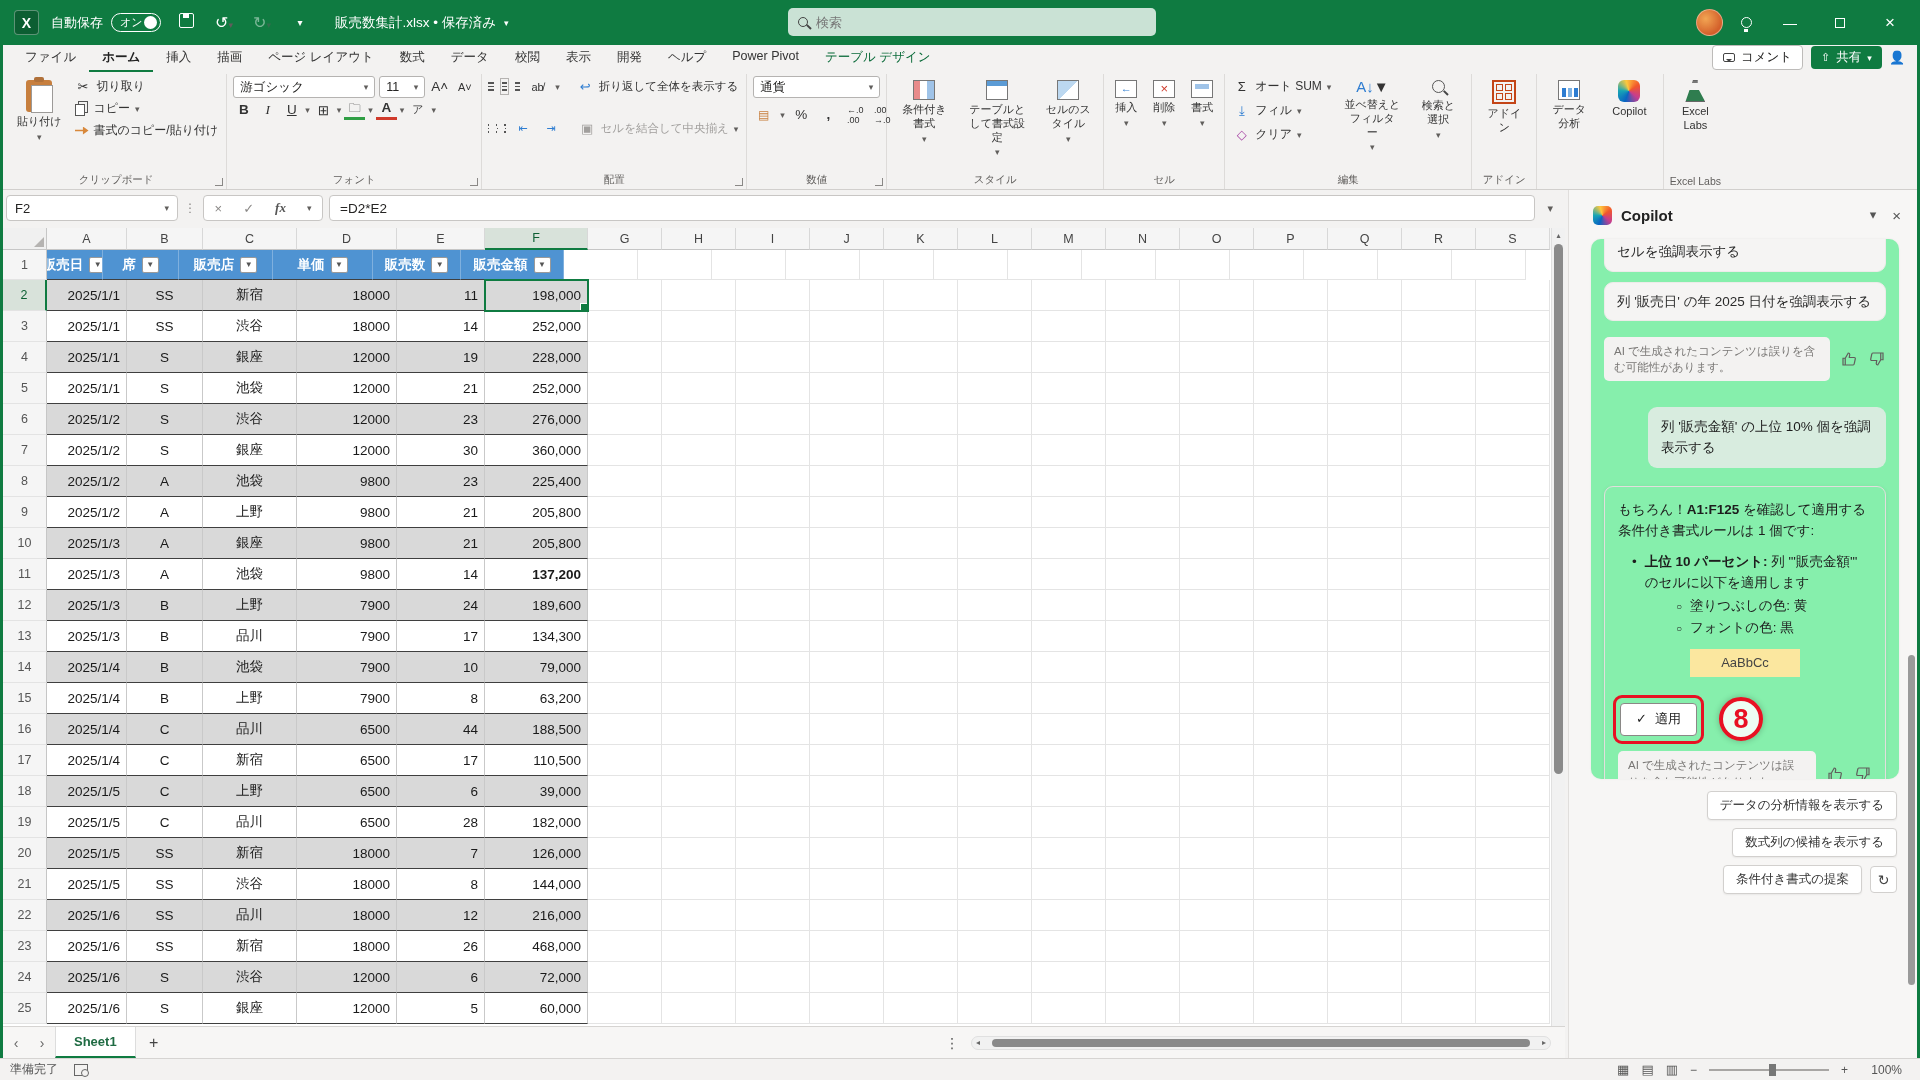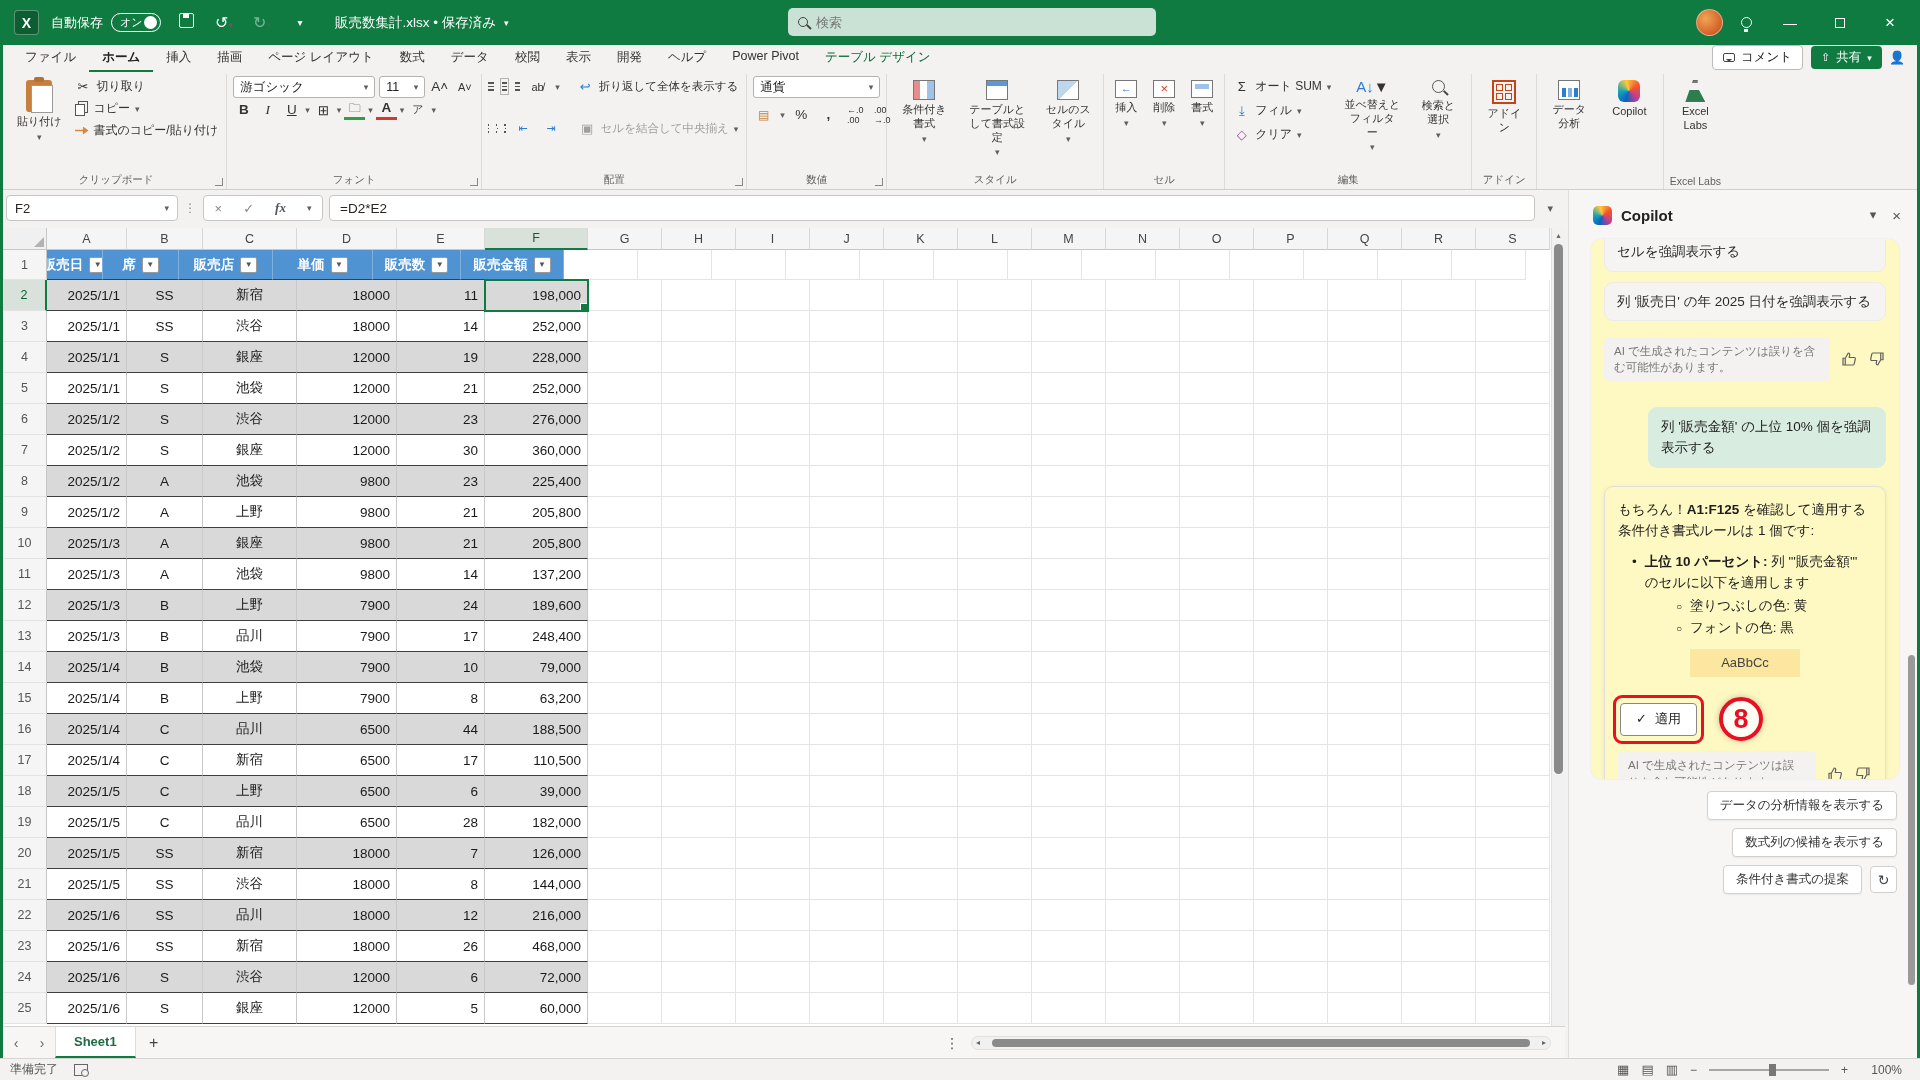--- a/index.html
+++ b/index.html
@@ -138,21 +138,21 @@
   .view-ic { font-size:13px; color:#555; }
   .zoomtrack { width:120px; height:2px; background:#a8a6a4; position:relative; }
   .zoomknob { position:absolute; left:50%; top:-5px; width:7px; height:12px; background:#777; }
   .zoompct { width:42px; text-align:right; }
 
   
   .copilot-pane { position:absolute; top:190px; bottom:22px; right:3px; width:349px; background:#f7f6f5; border-left:1px solid #e0dedc; z-index:20; }
   .cp-head { display:flex; align-items:center; gap:9px; padding:16px 16px 10px 24px; }
   .cp-title { font-size:15px; font-weight:bold; color:#222; }
   .cp-head-ics { margin-left:auto; display:flex; gap:16px; color:#555; font-size:13px; }
-  .cp-card { margin:4px 18px 0 22px; background:#fef9c3; border-radius:10px; height:540px; overflow:hidden; padding:0 13px; box-shadow:0 0 2px rgba(0,0,0,.08); }
+  .cp-card { margin:4px 18px 0 22px; background:#86efac; border-radius:10px; height:540px; overflow:hidden; padding:0 13px; box-shadow:0 0 2px rgba(0,0,0,.08); }
   .chip { background:#f5f4f3; border:1px solid #edebe9; border-radius:9px; padding:9px 12px; font-size:13.5px; color:#2b2b2b; line-height:1.45; margin-top:10px; }
   .chip.cut { margin-top:-7px; border-top-left-radius:0; border-top-right-radius:0; }
   .disc-row { display:flex; align-items:center; gap:10px; margin-top:16px; }
   .disc { background:#f3f2f1; border-radius:5px; padding:6px 10px; font-size:11.5px; color:#797775; line-height:1.4; flex:1; }
   .thumb { width:18px; height:18px; color:#605e5c; flex:none; }
   .user-bubble { background:#d8ecdf; border-radius:9px; padding:10px 13px; font-size:13.5px; color:#1d1d1d; line-height:1.5; width:238px; margin:26px 0 0 auto; }
   .resp { border:1px solid #e1dfdd; border-radius:9px; box-shadow:0 1px 5px rgba(0,0,0,.07); padding:13px 13px 10px; margin-top:18px; font-size:13.5px; line-height:1.55; color:#1d1d1d; }
   .resp b { font-weight:bold; }
   .blt { display:flex; gap:8px; margin:10px 0 0 14px; }
   .blt .mark { flex:none; }
@@ -752,21 +752,21 @@
           <div class="cell" style="width: 74px;"></div>
           <div class="cell" style="width: 74px;"></div>
         </div>
         <div class="grow">
           <div class="rnum">11</div>
           <div class="cell tcell al-r" style="width: 80px;">2025/1/3</div>
           <div class="cell tcell al-c" style="width: 76px;">A</div>
           <div class="cell tcell al-c" style="width: 94px;">池袋</div>
           <div class="cell tcell al-r" style="width: 100px;">9800</div>
           <div class="cell tcell al-r" style="width: 88px;">14</div>
-          <div class="cell tcell al-r" style="width: 103px;">137,200</div>
+          <div class="cell tcell al-r" style="width: 103px; font-weight: bold;">137,200</div>
           <div class="cell" style="width: 74px;"></div>
           <div class="cell" style="width: 74px;"></div>
           <div class="cell" style="width: 74px;"></div>
           <div class="cell" style="width: 74px;"></div>
           <div class="cell" style="width: 74px;"></div>
           <div class="cell" style="width: 74px;"></div>
           <div class="cell" style="width: 74px;"></div>
           <div class="cell" style="width: 74px;"></div>
           <div class="cell" style="width: 74px;"></div>
           <div class="cell" style="width: 74px;"></div>
@@ -796,21 +796,21 @@
           <div class="cell" style="width: 74px;"></div>
           <div class="cell" style="width: 74px;"></div>
         </div>
         <div class="grow">
           <div class="rnum">13</div>
           <div class="cell tcell al-r" style="width: 80px;">2025/1/3</div>
           <div class="cell tcell al-c" style="width: 76px;">B</div>
           <div class="cell tcell al-c" style="width: 94px;">品川</div>
           <div class="cell tcell al-r" style="width: 100px;">7900</div>
           <div class="cell tcell al-r" style="width: 88px;">17</div>
-          <div class="cell tcell al-r" style="width: 103px;">248,400</div>
+          <div class="cell tcell al-r" style="width: 103px;">134,300</div>
           <div class="cell" style="width: 74px;"></div>
           <div class="cell" style="width: 74px;"></div>
           <div class="cell" style="width: 74px;"></div>
           <div class="cell" style="width: 74px;"></div>
           <div class="cell" style="width: 74px;"></div>
           <div class="cell" style="width: 74px;"></div>
           <div class="cell" style="width: 74px;"></div>
           <div class="cell" style="width: 74px;"></div>
           <div class="cell" style="width: 74px;"></div>
           <div class="cell" style="width: 74px;"></div>

